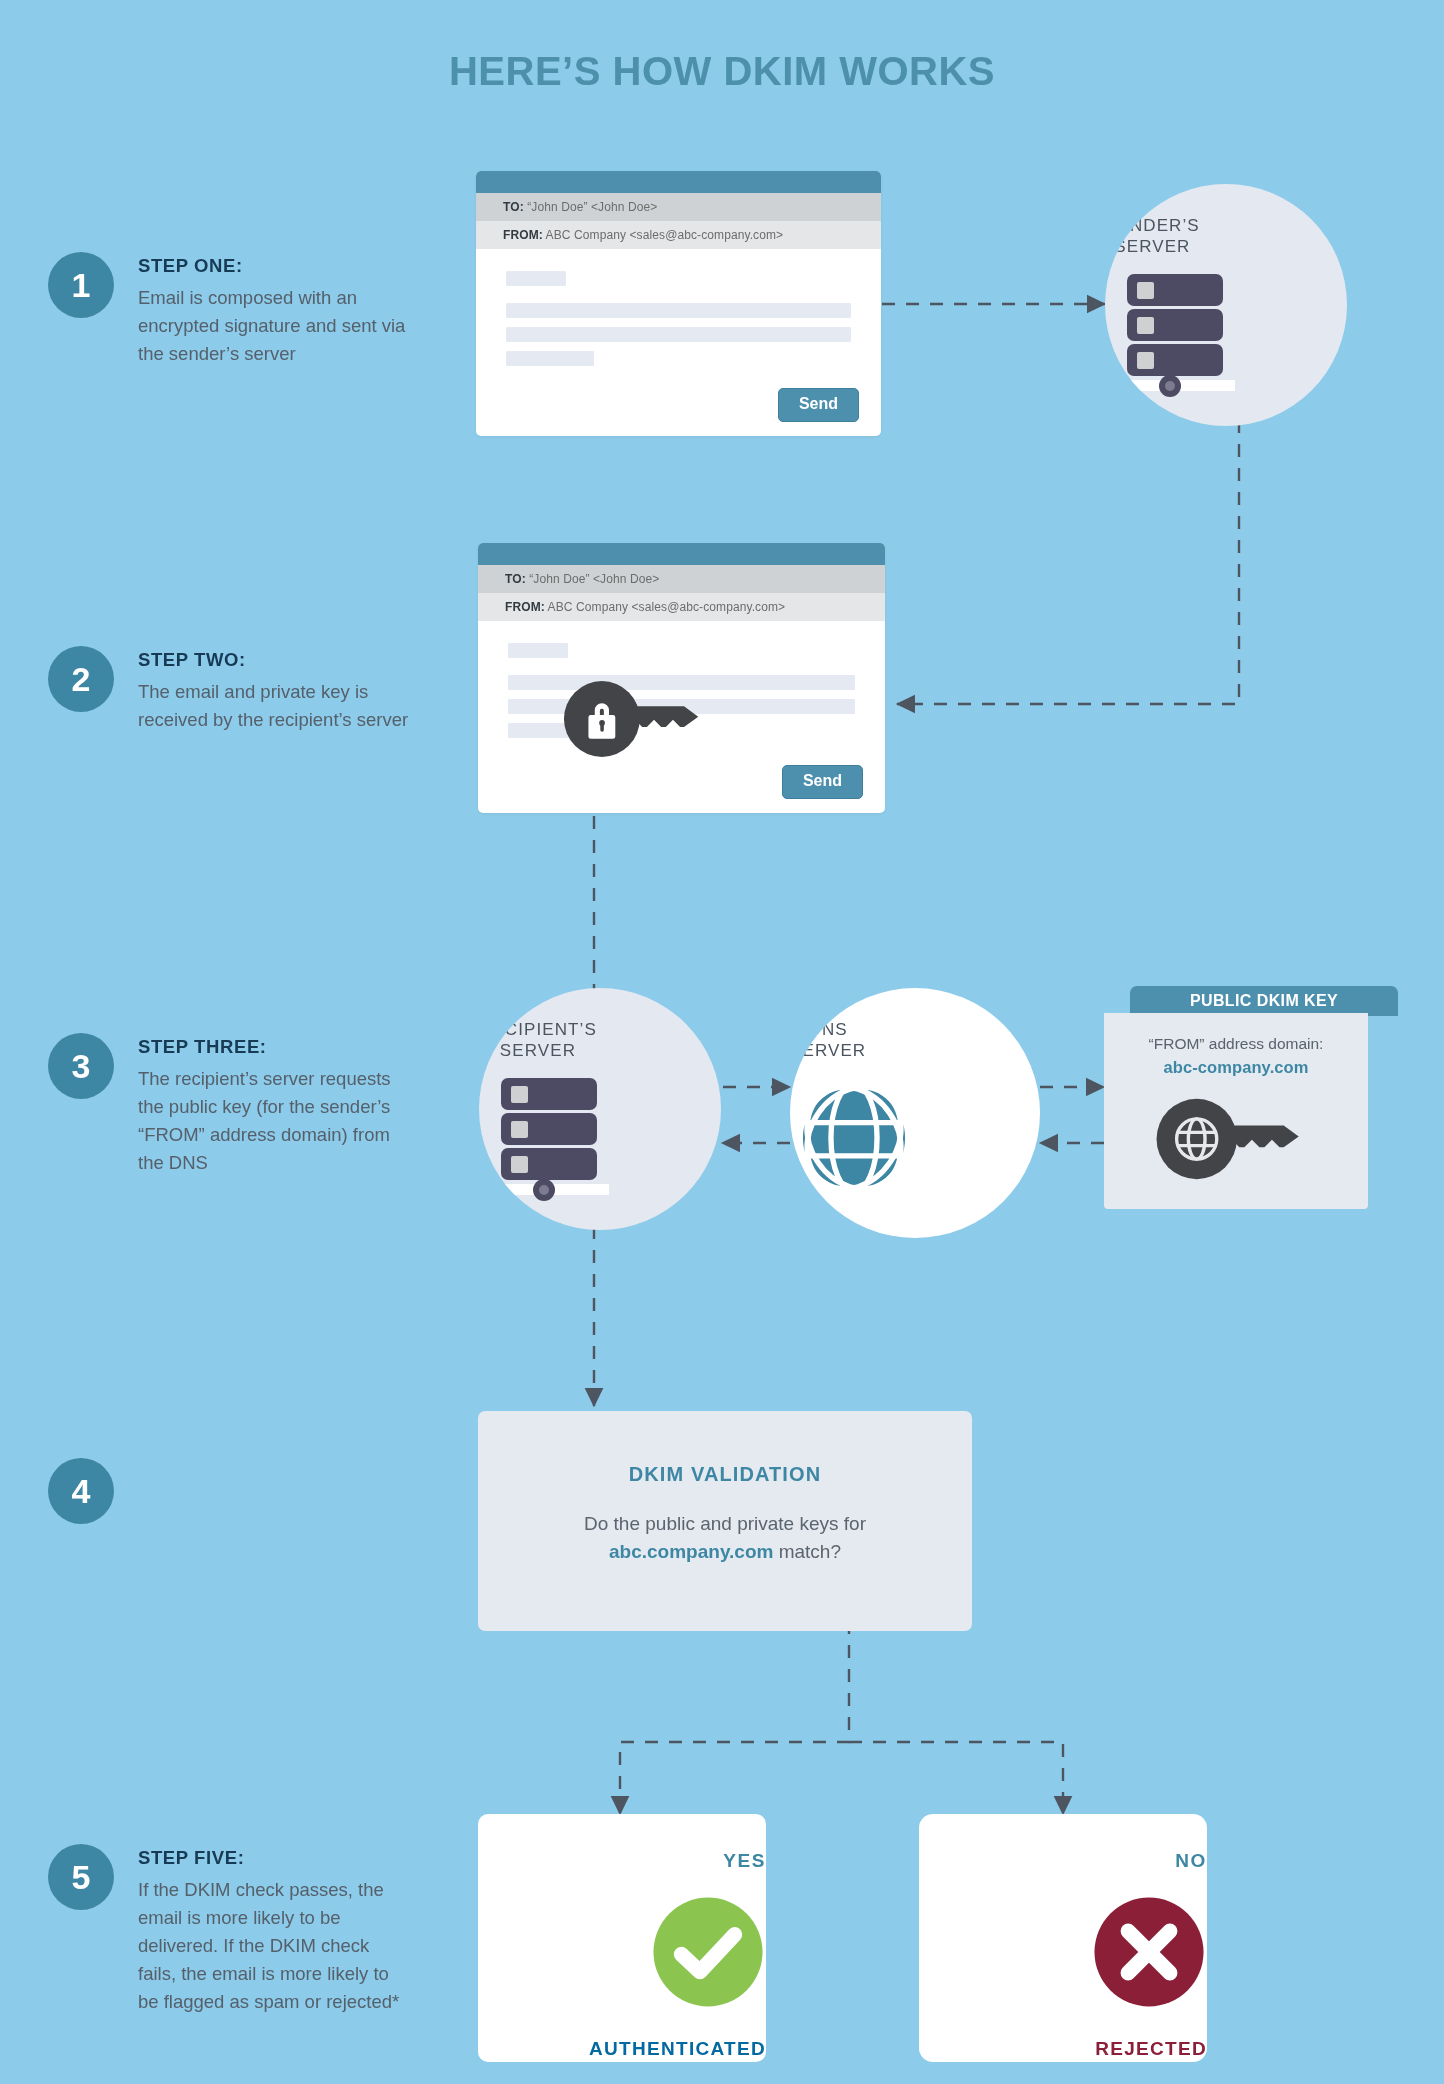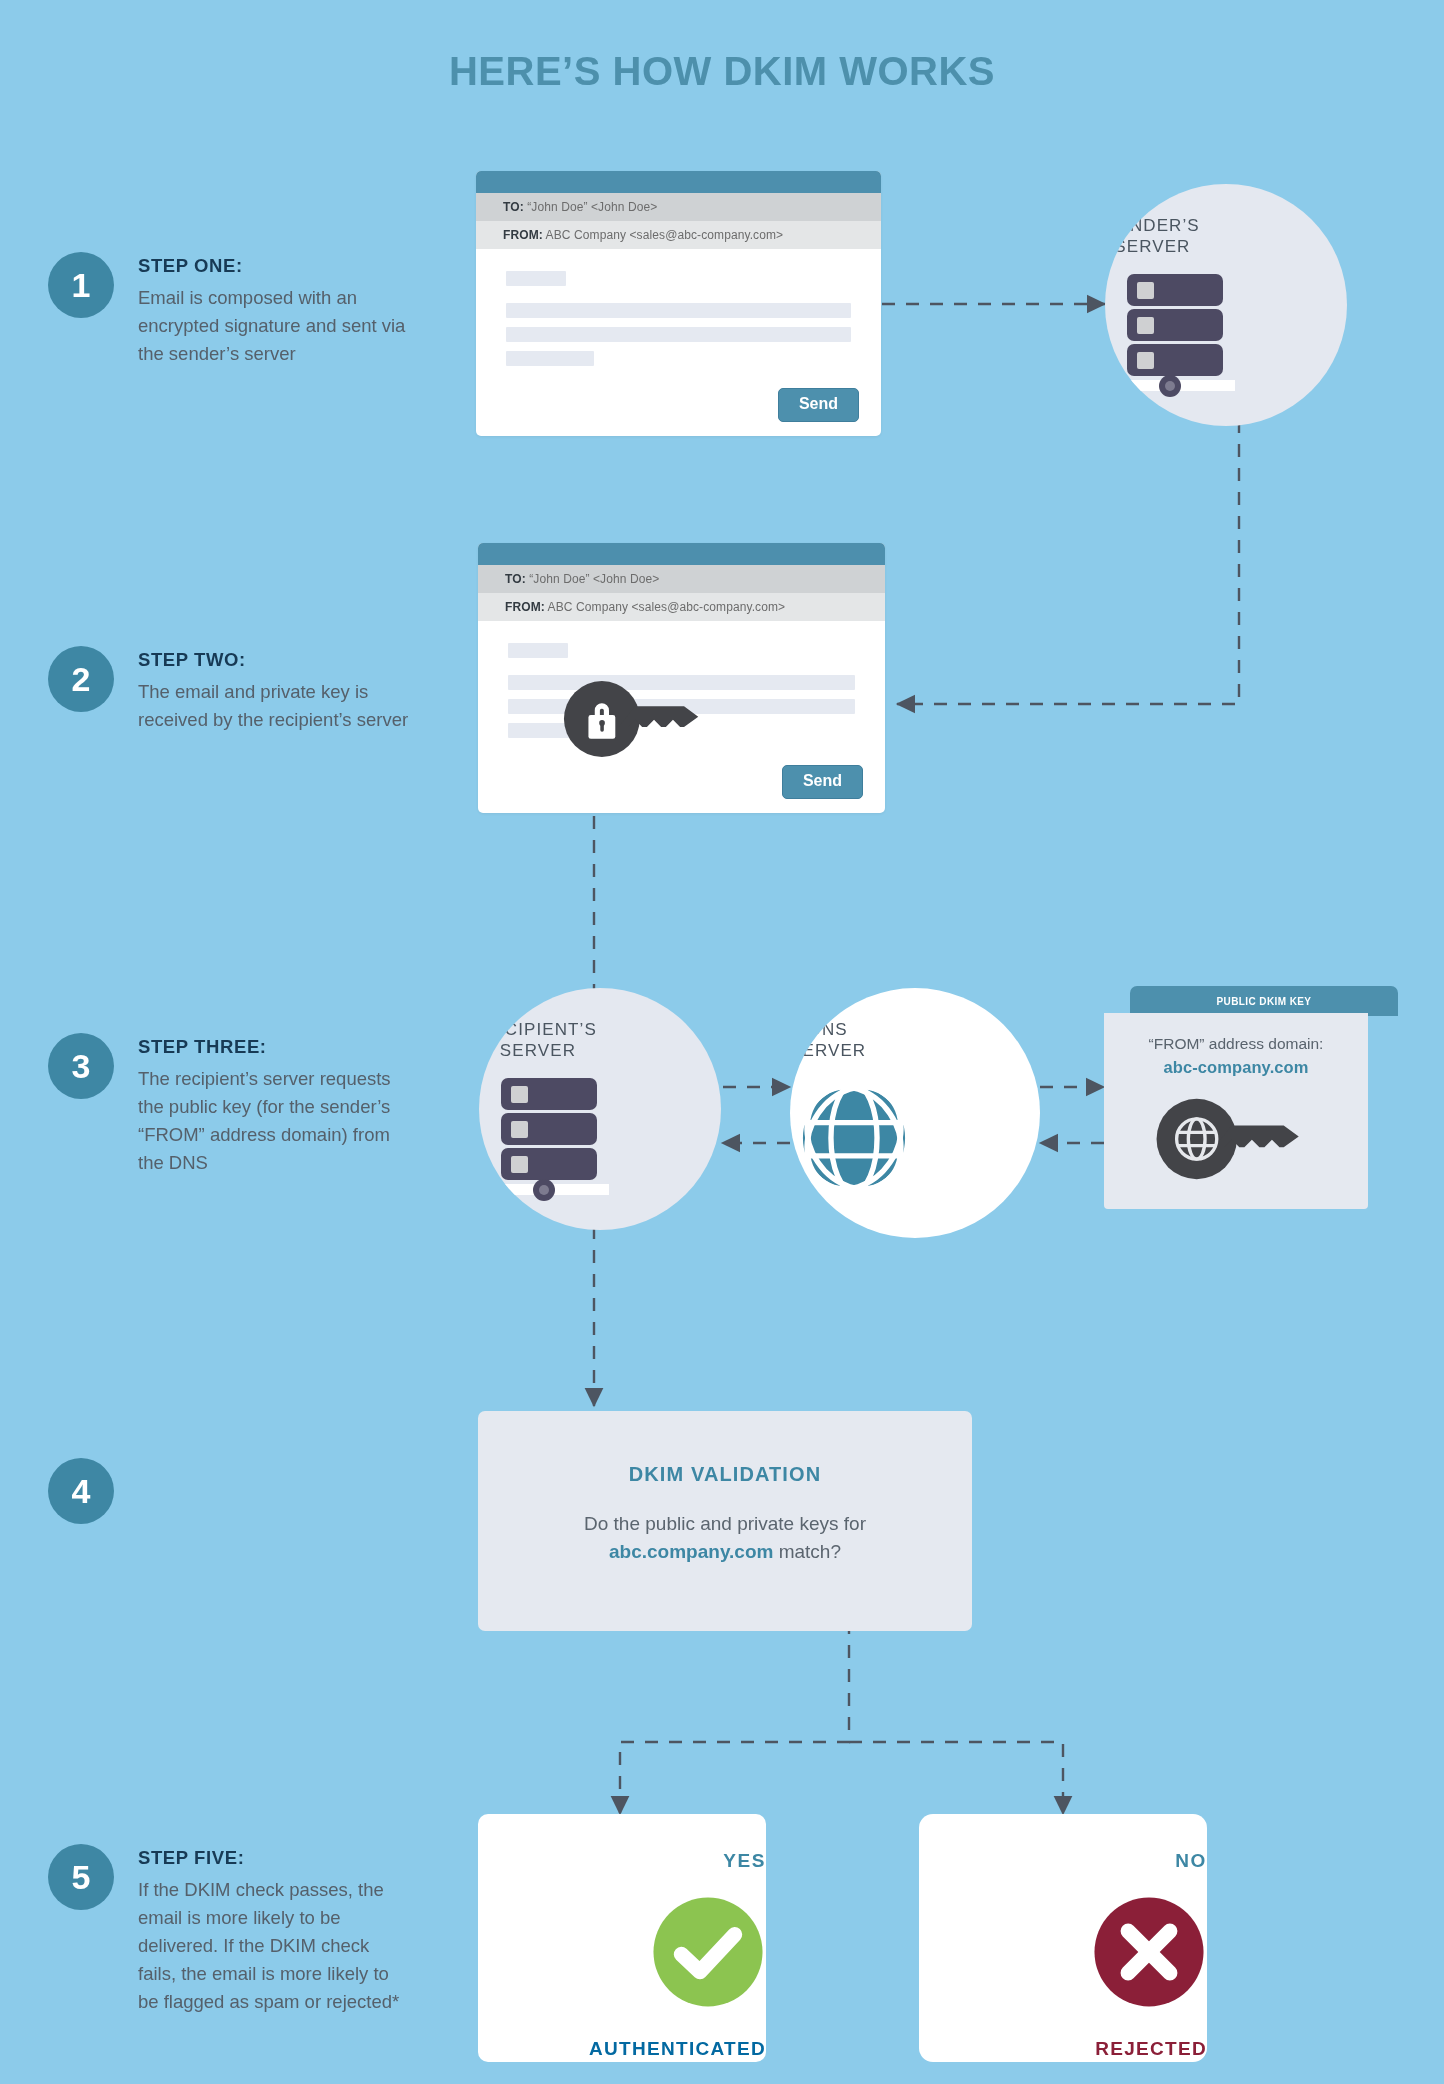--- a/index.html
+++ b/index.html
@@ -88,21 +88,21 @@
     line-height: 1.25;
   }
   .svr-graphic { margin-top: 12px; }
 
   
   .dkim-panel { position: absolute; }
   .dkim-tab {
     width: 268px; height: 30px; margin-left: 26px;
     background: #4d90ad;
     border-top-left-radius: 7px; border-top-right-radius: 7px;
-    color: #ffffff; font-size: 10px; font-weight: bold;
+    color: #ffffff; font-size: 16px; font-weight: bold;
     letter-spacing: 0.4px;
     display: flex; align-items: center; justify-content: center;
   }
   .dkim-body {
     width: 264px; background: #e5e9f0;
     border-bottom-left-radius: 4px; border-bottom-right-radius: 4px;
     padding: 22px 0 20px 0; text-align: center;
     margin-top: -3px;
   }
   .dkim-caption { font-size: 15.5px; color: #59636d; }

